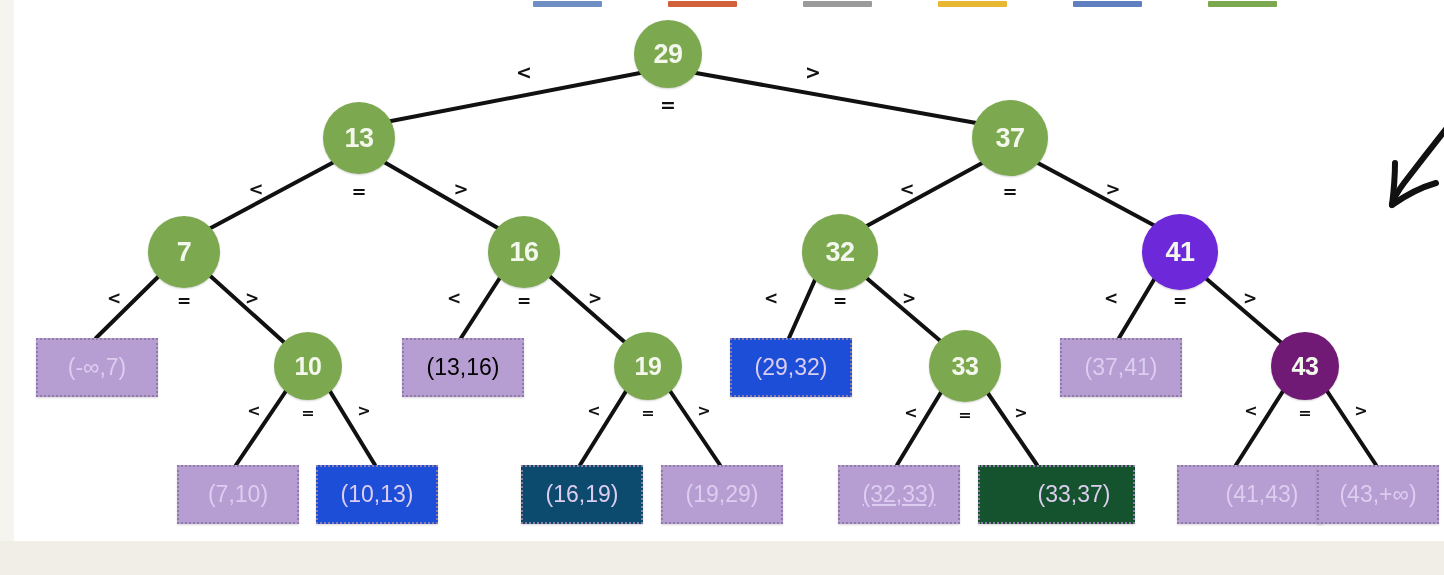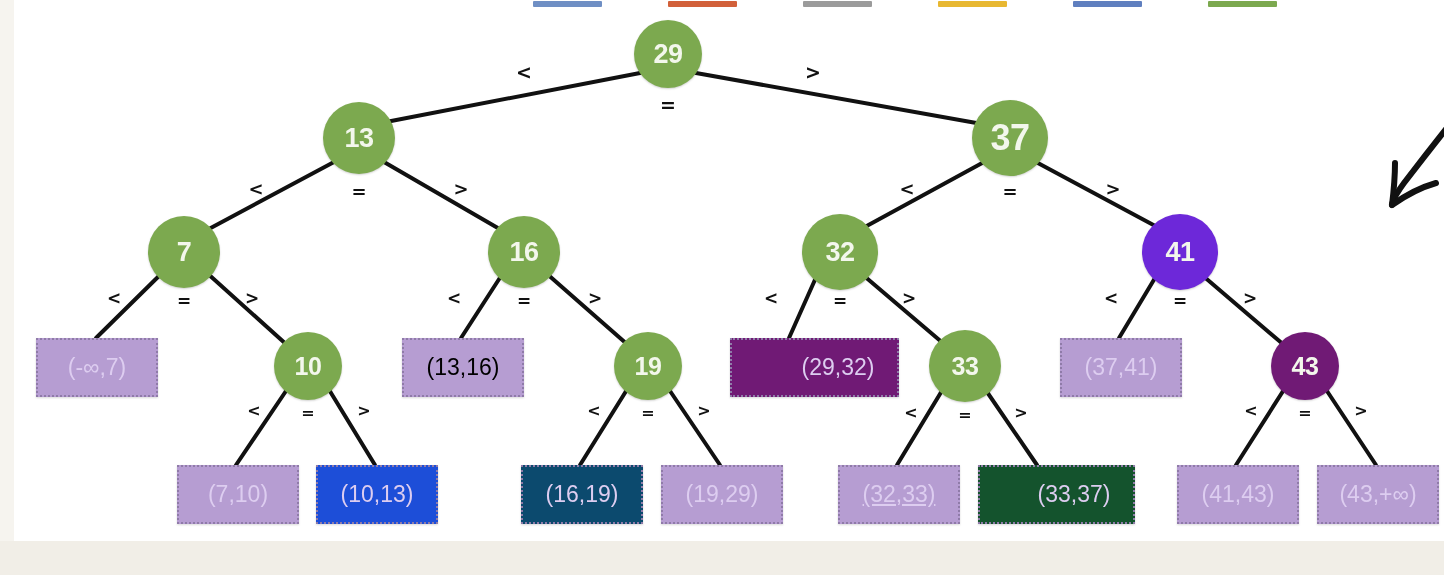--- a/index.html
+++ b/index.html
@@ -187,35 +187,35 @@
         <div class="edge-label" style="left: 897px; top: 413px; font-size: 16px; color: rgb(17, 17, 17);">&lt;</div>
         <div class="edge-label" style="left: 951px; top: 415px; font-size: 16px; color: rgb(17, 17, 17);">=</div>
         <div class="edge-label" style="left: 1007px; top: 413px; font-size: 16px; color: rgb(17, 17, 17);">&gt;</div>
         <div class="edge-label" style="left: 1237px; top: 411px; font-size: 16px; color: rgb(17, 17, 17);">&lt;</div>
         <div class="edge-label" style="left: 1291px; top: 413px; font-size: 16px; color: rgb(17, 17, 17);">=</div>
         <div class="edge-label" style="left: 1347px; top: 411px; font-size: 16px; color: rgb(17, 17, 17);">&gt;</div>
       </div>
     <div id="leaves-layer">
         <div class="leaf" style="left: 22px; top: 338px; width: 118px; height: 55px; font-size: 23px; background: rgb(182, 157, 210); border-color: rgb(143, 123, 168); color: rgb(221, 205, 240);">(-∞,7)</div>
         <div class="leaf" style="left: 388px; top: 338px; width: 118px; height: 55px; font-size: 23px; background: rgb(182, 157, 210); border-color: rgb(143, 123, 168); color: #000000;">(13,16)</div>
-        <div class="leaf" style="left: 716px; top: 338px; width: 118px; height: 55px; font-size: 23px; background: #701a75; border-color: rgb(143, 123, 168); color: rgb(221, 205, 240); padding-left: 47px;">(29,32)</div>
+        <div class="leaf" style="left: 716px; top: 338px; width: 118px; height: 55px; font-size: 23px; background: #1d4ed8; border-color: rgb(143, 123, 168); color: rgb(221, 205, 240);">(29,32)</div>
         <div class="leaf" style="left: 1046px; top: 338px; width: 118px; height: 55px; font-size: 23px; background: rgb(182, 157, 210); border-color: rgb(143, 123, 168); color: rgb(221, 205, 240);">(37,41)</div>
         <div class="leaf" style="left: 163px; top: 465px; width: 118px; height: 55px; font-size: 23px; background: rgb(182, 157, 210); border-color: rgb(143, 123, 168); color: rgb(221, 205, 240);">(7,10)</div>
         <div class="leaf" style="left: 302px; top: 465px; width: 118px; height: 55px; font-size: 23px; background: #1d4ed8; border-color: rgb(143, 123, 168); color: rgb(221, 205, 240);">(10,13)</div>
         <div class="leaf" style="left: 507px; top: 465px; width: 118px; height: 55px; font-size: 23px; background: #0c4a6e; border-color: rgb(143, 123, 168); color: rgb(221, 205, 240);">(16,19)</div>
         <div class="leaf" style="left: 647px; top: 465px; width: 118px; height: 55px; font-size: 23px; background: rgb(182, 157, 210); border-color: rgb(143, 123, 168); color: rgb(221, 205, 240);">(19,29)</div>
         <div class="leaf" style="left: 824px; top: 465px; width: 118px; height: 55px; font-size: 23px; background: rgb(182, 157, 210); border-color: rgb(143, 123, 168); color: rgb(221, 205, 240); text-decoration: underline;">(32,33)</div>
         <div class="leaf" style="left: 964px; top: 465px; width: 118px; height: 55px; font-size: 23px; background: #14532d; border-color: rgb(143, 123, 168); color: rgb(221, 205, 240); padding-left: 35px;">(33,37)</div>
-        <div class="leaf" style="left: 1163px; top: 465px; width: 118px; height: 55px; font-size: 23px; background: rgb(182, 157, 210); border-color: rgb(143, 123, 168); color: rgb(221, 205, 240);">(41,43)</div>
+        <div class="leaf" style="left: 1163px; top: 465px; width: 118px; height: 55px; font-size: 23px; background: rgb(182, 157, 210); border-color: rgb(143, 123, 168); color: rgb(221, 205, 240); padding-left: 24px;">(41,43)</div>
         <div class="leaf" style="left: 1303px; top: 465px; width: 118px; height: 55px; font-size: 23px; background: rgb(182, 157, 210); border-color: rgb(143, 123, 168); color: rgb(221, 205, 240);">(43,+∞)</div>
       </div>
     <div id="nodes-layer">
         <div class="node" style="left: 620px; top: 20px; width: 68px; height: 68px; font-size: 27px; background: rgb(124, 169, 79); color: rgb(243, 247, 236);">29</div>
         <div class="node" style="left: 309px; top: 102px; width: 72px; height: 72px; font-size: 27px; background: rgb(124, 169, 79); color: rgb(243, 247, 236);">13</div>
-        <div class="node" style="left: 958px; top: 100px; width: 76px; height: 76px; font-size: 36px; background: rgb(124, 169, 79); color: rgb(243, 247, 236);">37</div>
+        <div class="node" style="left: 958px; top: 100px; width: 76px; height: 76px; font-size: 27px; background: rgb(124, 169, 79); color: rgb(243, 247, 236);">37</div>
         <div class="node" style="left: 134px; top: 216px; width: 72px; height: 72px; font-size: 27px; background: rgb(124, 169, 79); color: rgb(243, 247, 236);">7</div>
         <div class="node" style="left: 474px; top: 216px; width: 72px; height: 72px; font-size: 27px; background: rgb(124, 169, 79); color: rgb(243, 247, 236);">16</div>
         <div class="node" style="left: 788px; top: 214px; width: 76px; height: 76px; font-size: 27px; background: rgb(124, 169, 79); color: rgb(243, 247, 236);">32</div>
         <div class="node" style="left: 1128px; top: 214px; width: 76px; height: 76px; font-size: 27px; background: #6d28d9; color: rgb(243, 247, 236);">41</div>
         <div class="node" style="left: 260px; top: 332px; width: 68px; height: 68px; font-size: 25px; background: rgb(124, 169, 79); color: rgb(243, 247, 236);">10</div>
         <div class="node" style="left: 600px; top: 332px; width: 68px; height: 68px; font-size: 25px; background: rgb(124, 169, 79); color: rgb(243, 247, 236);">19</div>
         <div class="node" style="left: 915px; top: 330px; width: 72px; height: 72px; font-size: 25px; background: rgb(124, 169, 79); color: rgb(243, 247, 236);">33</div>
         <div class="node" style="left: 1257px; top: 332px; width: 68px; height: 68px; font-size: 25px; background: #701a75; color: rgb(243, 247, 236); text-align: center;">43</div>
       </div>
 

